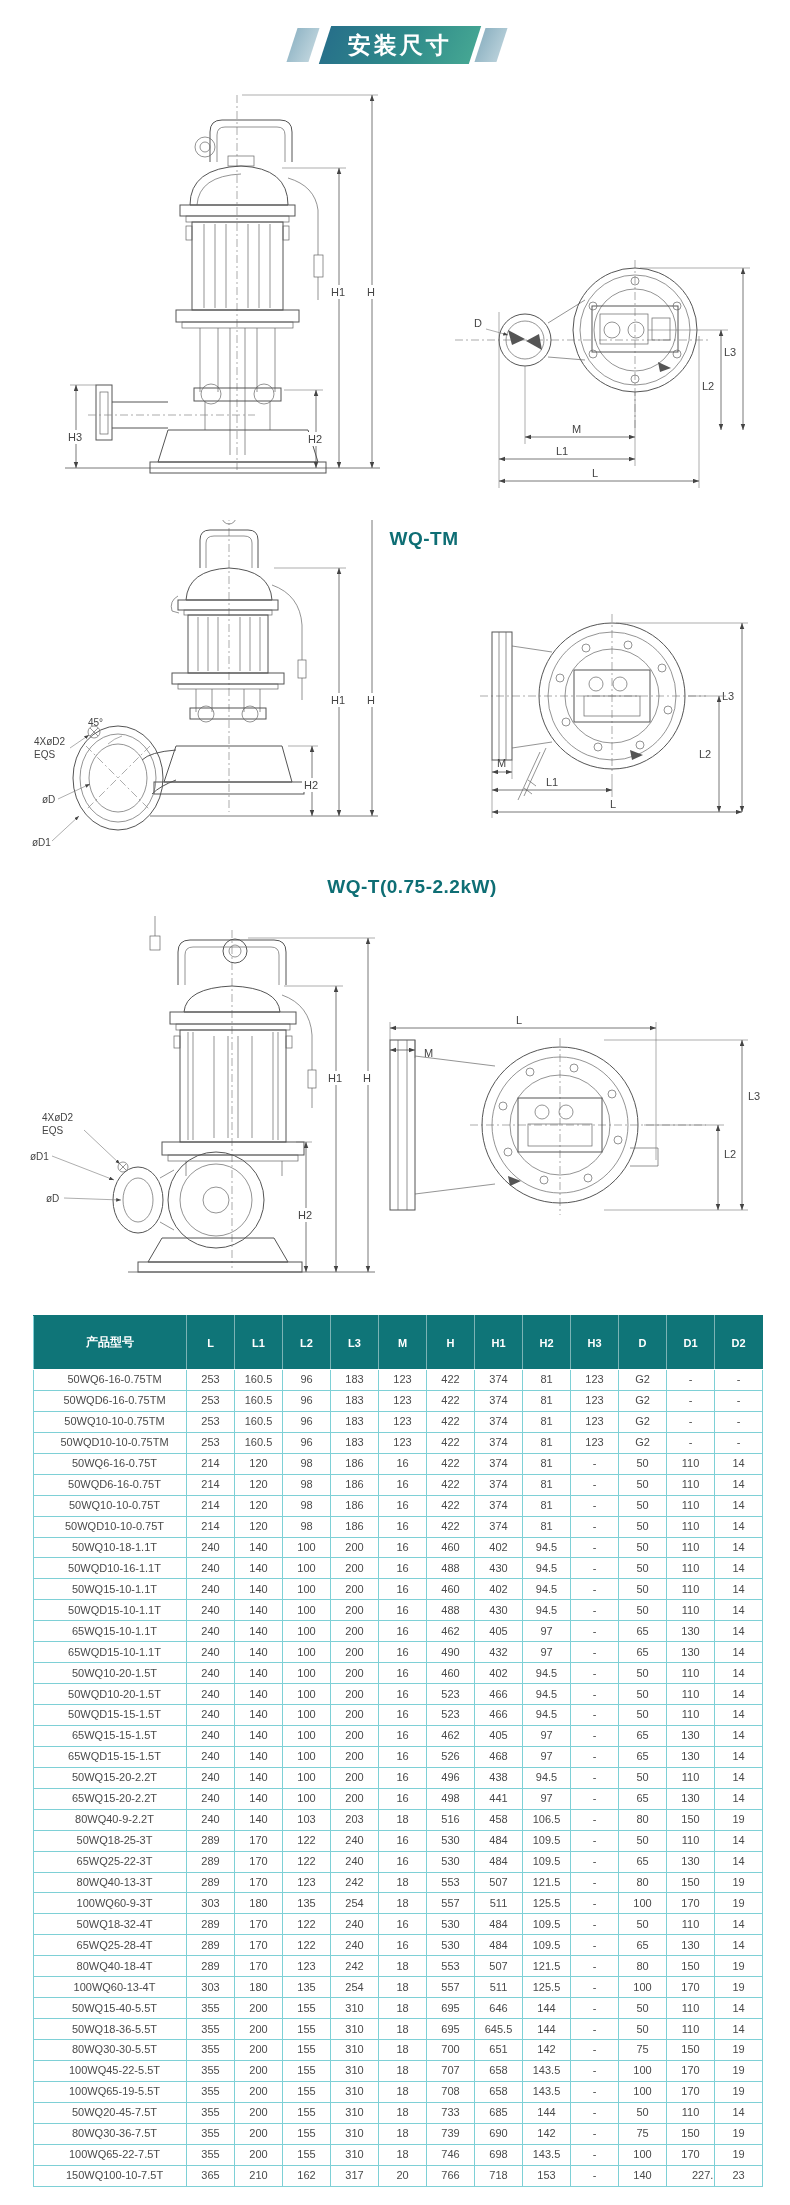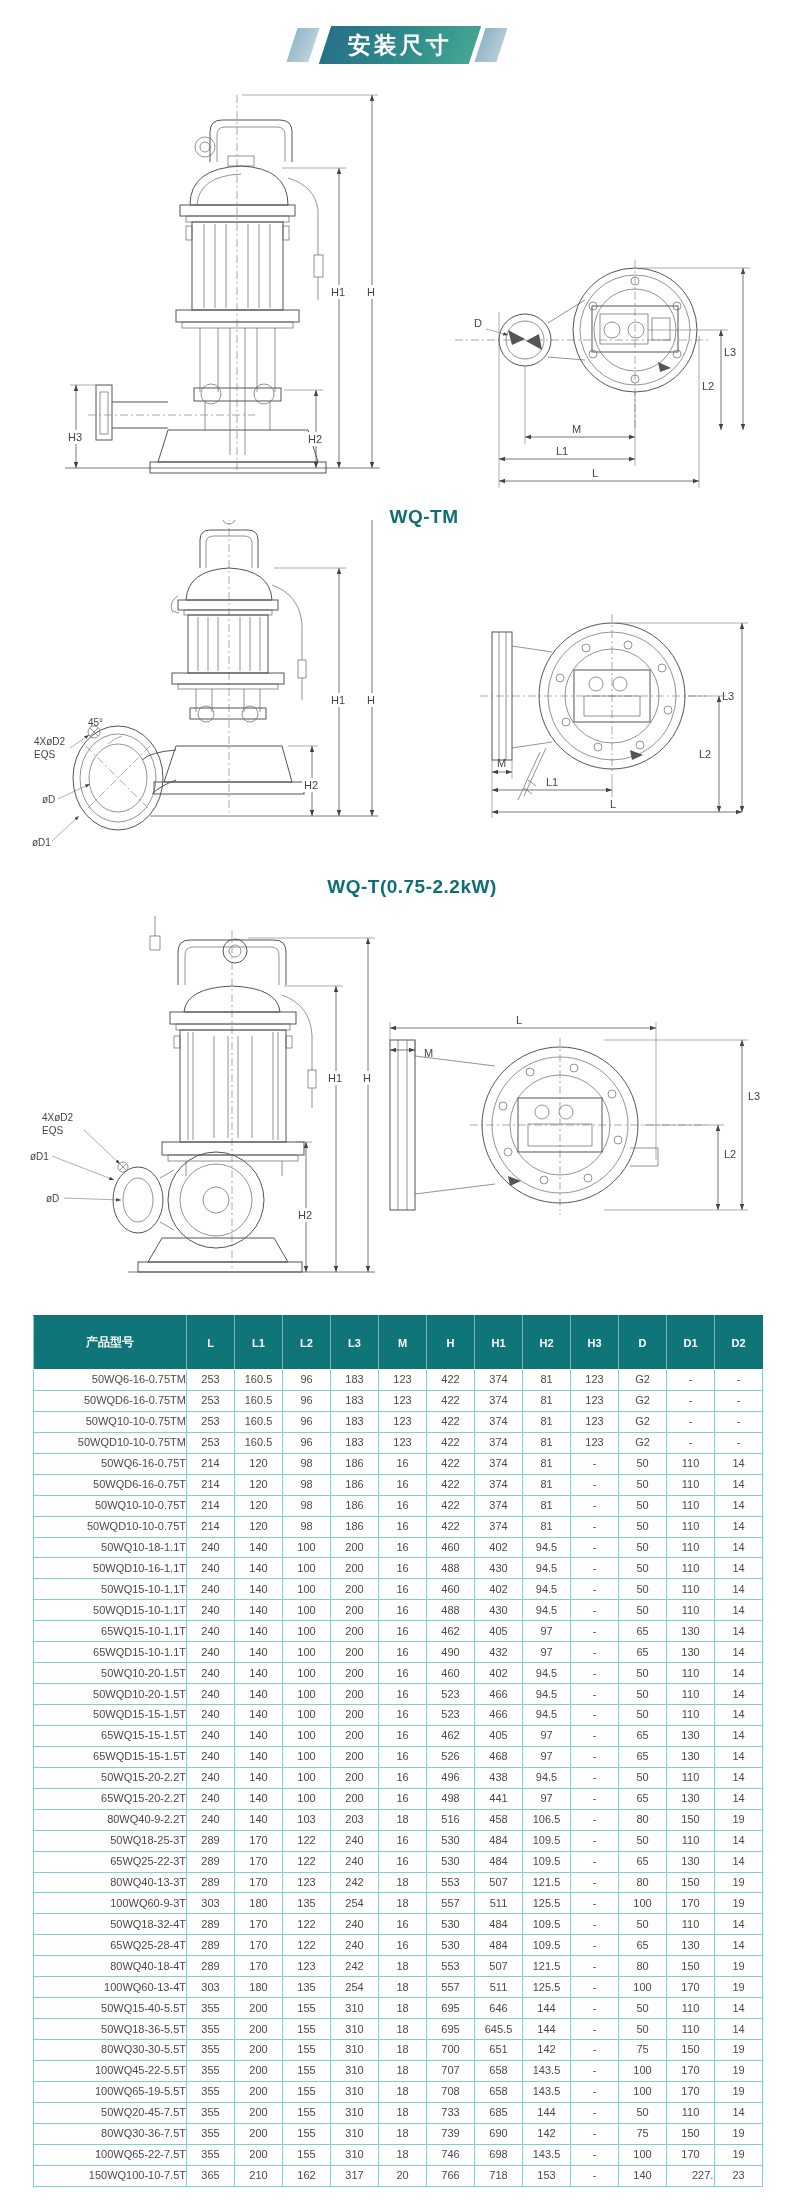--- a/index.html
+++ b/index.html
@@ -10,21 +10,21 @@
   .acc{position:absolute;top:2px;height:34px;transform:skewX(-18deg);}
   .acc.l{left:292px;width:22px;background:linear-gradient(100deg,#94b7c7,#bdd3dc);}
   .acc.r{left:480px;width:22px;background:linear-gradient(100deg,#8fb3c3,#b7cfd9);}
   .badge-main{position:absolute;left:325px;top:0;width:150px;height:38px;
     background:linear-gradient(100deg,#27708a 0%,#2f8b8a 55%,#45a693 100%);
     transform:skewX(-18deg);display:flex;align-items:center;justify-content:center;}
   .badge-text{transform:skewX(18deg);color:#fff;font-size:23px;font-weight:bold;letter-spacing:3px;white-space:nowrap;}
   
   .fig-caption{position:absolute;left:0;width:790px;text-align:center;padding-left:58px;box-sizing:border-box;
     color:#0e6e74;font-size:19px;font-weight:bold;letter-spacing:.5px;}
-  .cap1{top:506px;} .cap2{top:876px;padding-left:34px;} .cap3{top:1272px;margin-top:48px;}
+  .cap1{top:528px;} .cap2{top:876px;padding-left:34px;} .cap3{top:1272px;margin-top:48px;}
   
   .draw{position:absolute;left:0;width:790px;}
   svg{display:block;}
   .ln{stroke:#555;fill:none;stroke-width:1;}
   .ln2{stroke:#666;fill:none;stroke-width:.7;}
   .cl{stroke:#888;fill:none;stroke-width:.7;stroke-dasharray:8 3 2 3;}
   .dim{stroke:#555;fill:none;stroke-width:.8;}
   .ext{stroke:#777;fill:none;stroke-width:.6;}
   .dlb{font-family:"Liberation Sans",sans-serif;font-size:11px;fill:#444;}
   .dlbs{font-family:"Liberation Sans",sans-serif;font-size:10px;fill:#444;}
@@ -35,21 +35,21 @@
   table{border-collapse:collapse;table-layout:fixed;width:729px;height:872px;}
   col.c-model{width:153px;} col.c-num{width:48px;}
   th{background:#0f7578;color:#fff;font-weight:bold;font-size:11px;
      border-right:1px solid rgba(255,255,255,.45);border-bottom:1px solid #fff;
      border-top:1px solid #0f7578;}
   th.model-h{font-size:12px;}
   th:last-child{border-right:1px solid #0f7578;}
   thead tr{height:54px;}
   td{border:1px solid #7ed0d6;font-size:11px;color:#4a4a4a;text-align:center;
      padding:0;line-height:1;white-space:nowrap;overflow:hidden;}
-  td:first-child{text-align:right;padding-left:9px;}
+  td:first-child{text-align:center;padding-left:9px;}
   td.tight{font-size:11px;padding-left:25px;}
   tbody tr{height:20.45px;background:#fff;}
   table{border:1px solid #7ed0d6;}
 </style>
 </head>
 <body>
 
 <div id="page">
 
   <div class="badge-row">

